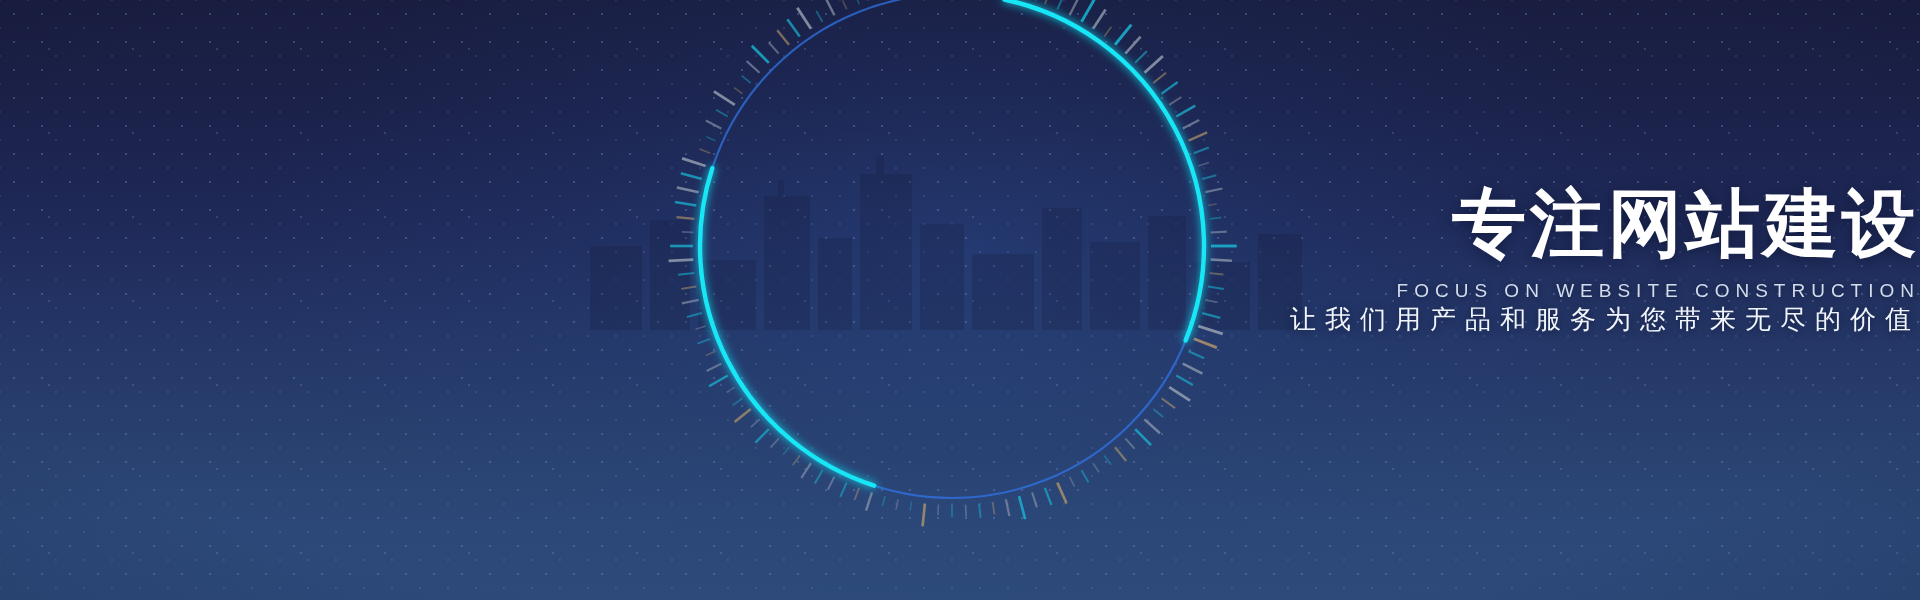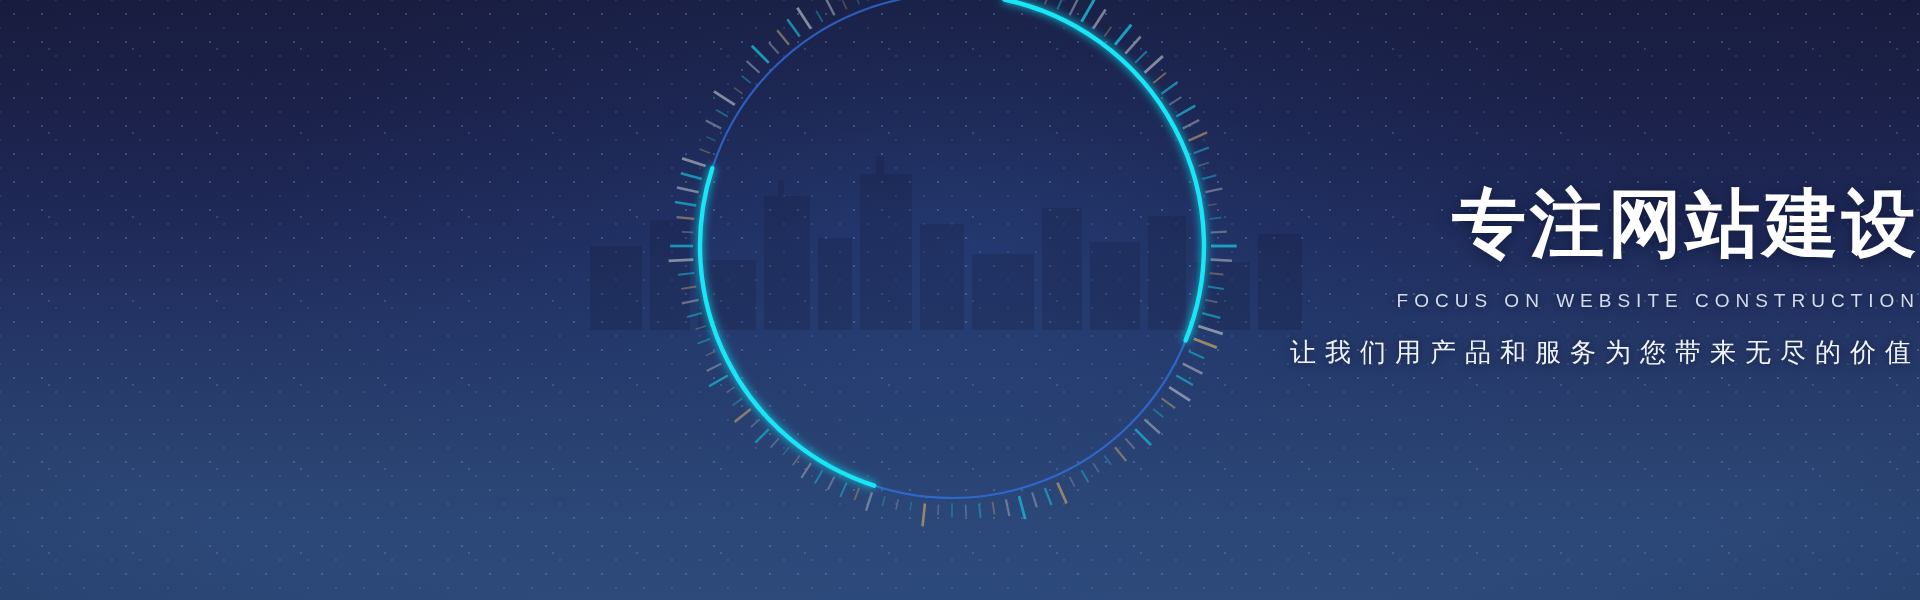--- a/index.html
+++ b/index.html
@@ -113,30 +113,29 @@
     font-size: 74px;
     font-weight: bold;
     color: #ffffff;
     letter-spacing: 4px;
     line-height: 1.02;
     margin: 0;
     text-shadow: 0 2px 14px rgba(6,12,36,0.55);
     white-space: nowrap;
   }
   .eng-line {
-    margin-top: 29px;
+    margin-top: 19px;
     font-size: 19px;
     font-weight: normal;
     color: #d3dcec;
     letter-spacing: 6.0px;
     white-space: nowrap;
     text-shadow: 0 1px 6px rgba(6,12,36,0.6);
   }
   .sub-line {
-    margin-top: 23px;
     font-family: "DejaVu Sans", "Liberation Sans", sans-serif;
     font-size: 26px;
     font-weight: normal;
     color: #f0f4fb;
     letter-spacing: 9px;
     white-space: nowrap;
     text-shadow: 0 1px 8px rgba(6,12,36,0.6);
     padding-left: 18px;
   }
 </style>

